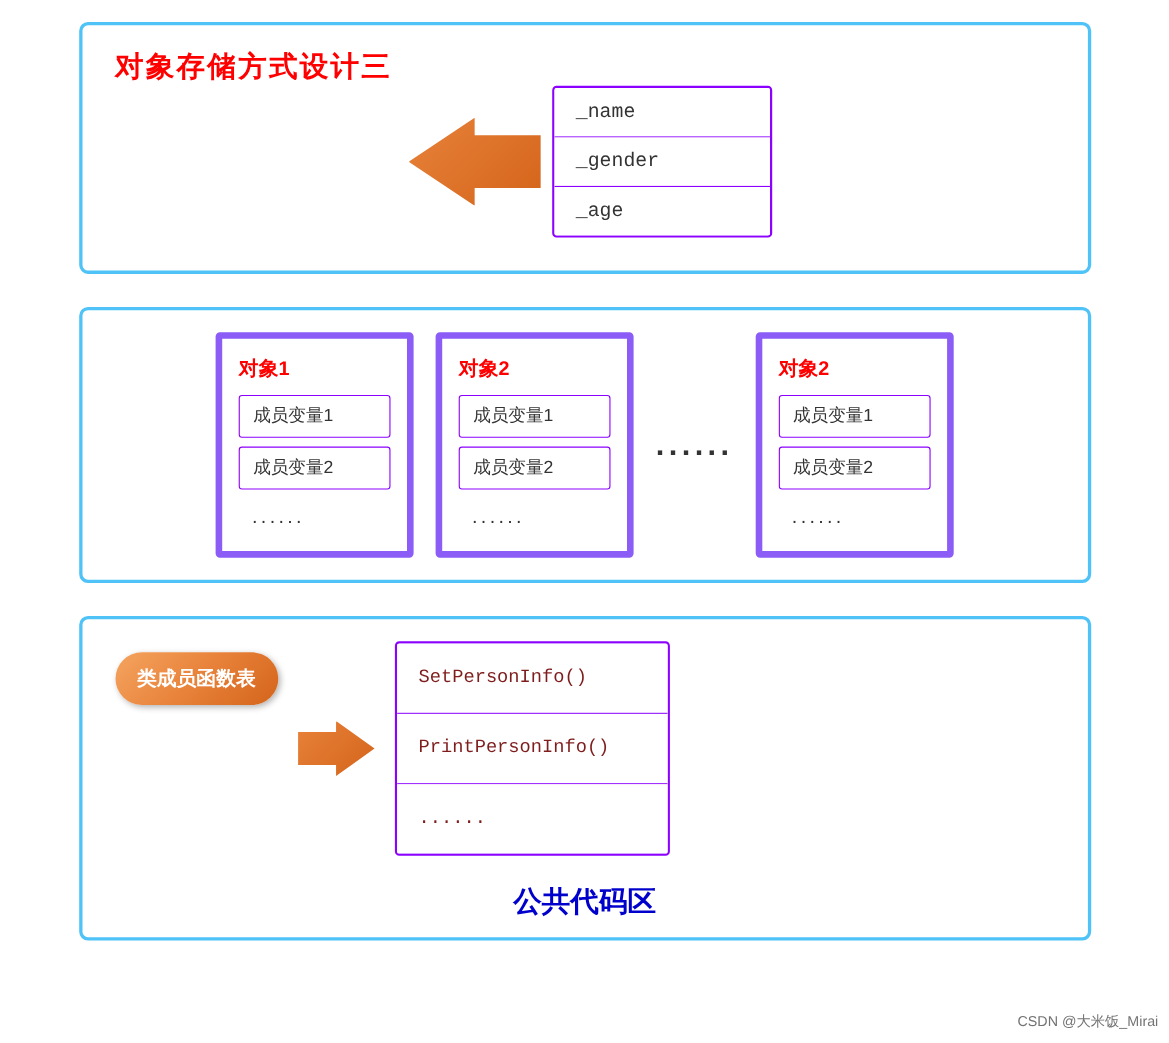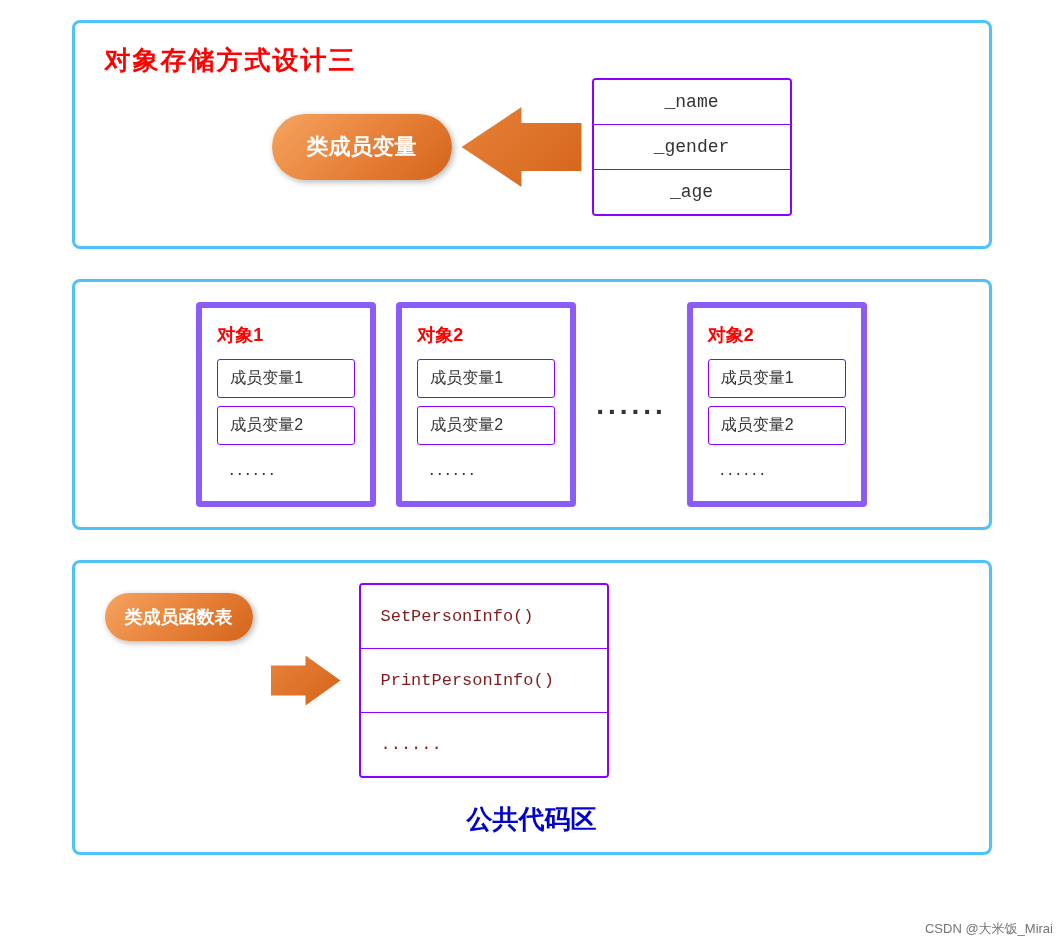--- a/index.html
+++ b/index.html
@@ -68,21 +68,20 @@
       background: linear-gradient(135deg, #e8823a, #d4641a);
       clip-path: polygon(100% 20%, 50% 20%, 50% 0%, 0% 50%, 50% 100%, 50% 80%, 100% 80%);
     }
 
     
     .fields-box {
       border: 2px solid #8b00ff;
       border-radius: 4px;
       overflow: hidden;
       min-width: 200px;
-      text-align: center;
     }
 
     .field-row {
       padding: 12px 20px;
       font-size: 18px;
       font-family: 'Courier New', monospace;
       color: #333;
       border-bottom: 1px solid #8b00ff;
       background: #fff;
     }
@@ -228,21 +227,20 @@
       font-size: 13px;
       color: #737373;
     }
   </style>
 </head>
 <body>
 
 <div class="top-section">
   <div class="section-title">对象存储方式设计三</div>
   <div class="top-content">
-    <div class="orange-pill">类成员变量</div>
     <div class="arrow-container">
       <div class="arrow-shape"></div>
     </div>
     <div class="fields-box">
       <div class="field-row">_name</div>
       <div class="field-row">_gender</div>
       <div class="field-row">_age</div>
     </div>
   </div>
 </div>

